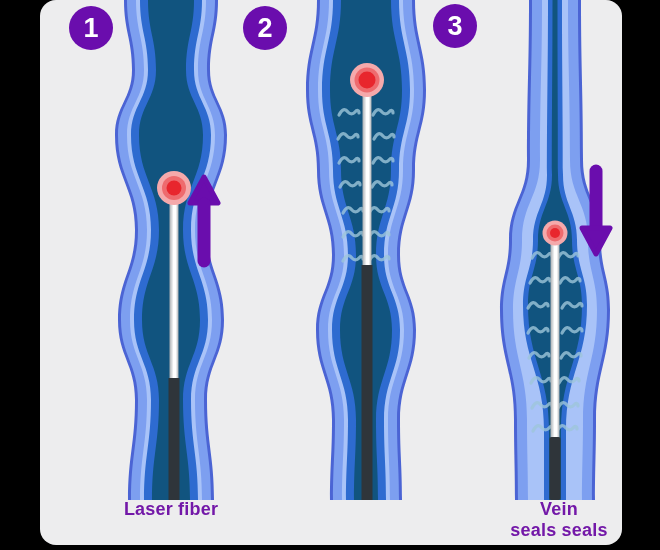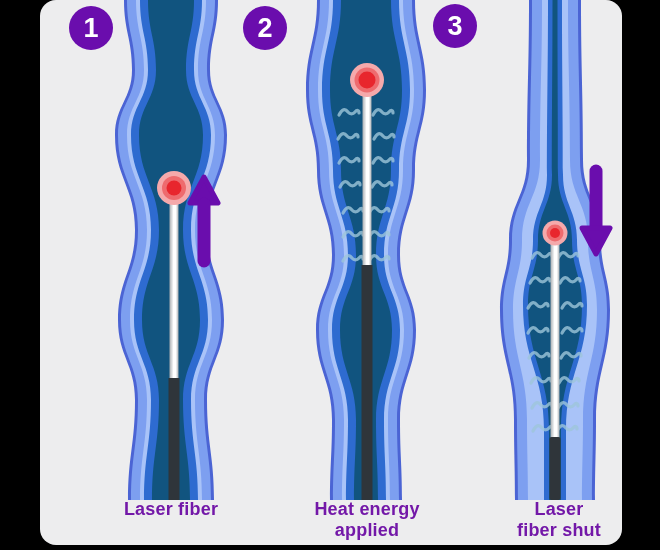--- a/index.html
+++ b/index.html
@@ -158,22 +158,18 @@
     <path class="ar-shaft" d="M18 34 L18 91"></path>
   </svg>
   <svg class="arrow" style="left:538px;top:162px" width="37" height="100" viewBox="0 0 37 100">
     <path class="ar-shaft" d="M18 9 L18 64"></path>
     <path class="ar-head" d="M18 92 L32 66 L4 66 Z"></path>
   </svg>
 
   <div class="caption" style="left:41px">
     <span>Laser fiber</span><br>
   </div>
-  <div class="caption" style="left:237px">
-    <span>Heat energy</span><br>
-    <span>applied</span>
-  </div>
   <div class="caption" style="left:429px">
-    <span>Laser</span><br>
-    <span>fiber shut</span>
+    <span>Vein</span><br>
+    <span>seals seals</span>
   </div>
 
 </div>
 
 </body></html>

